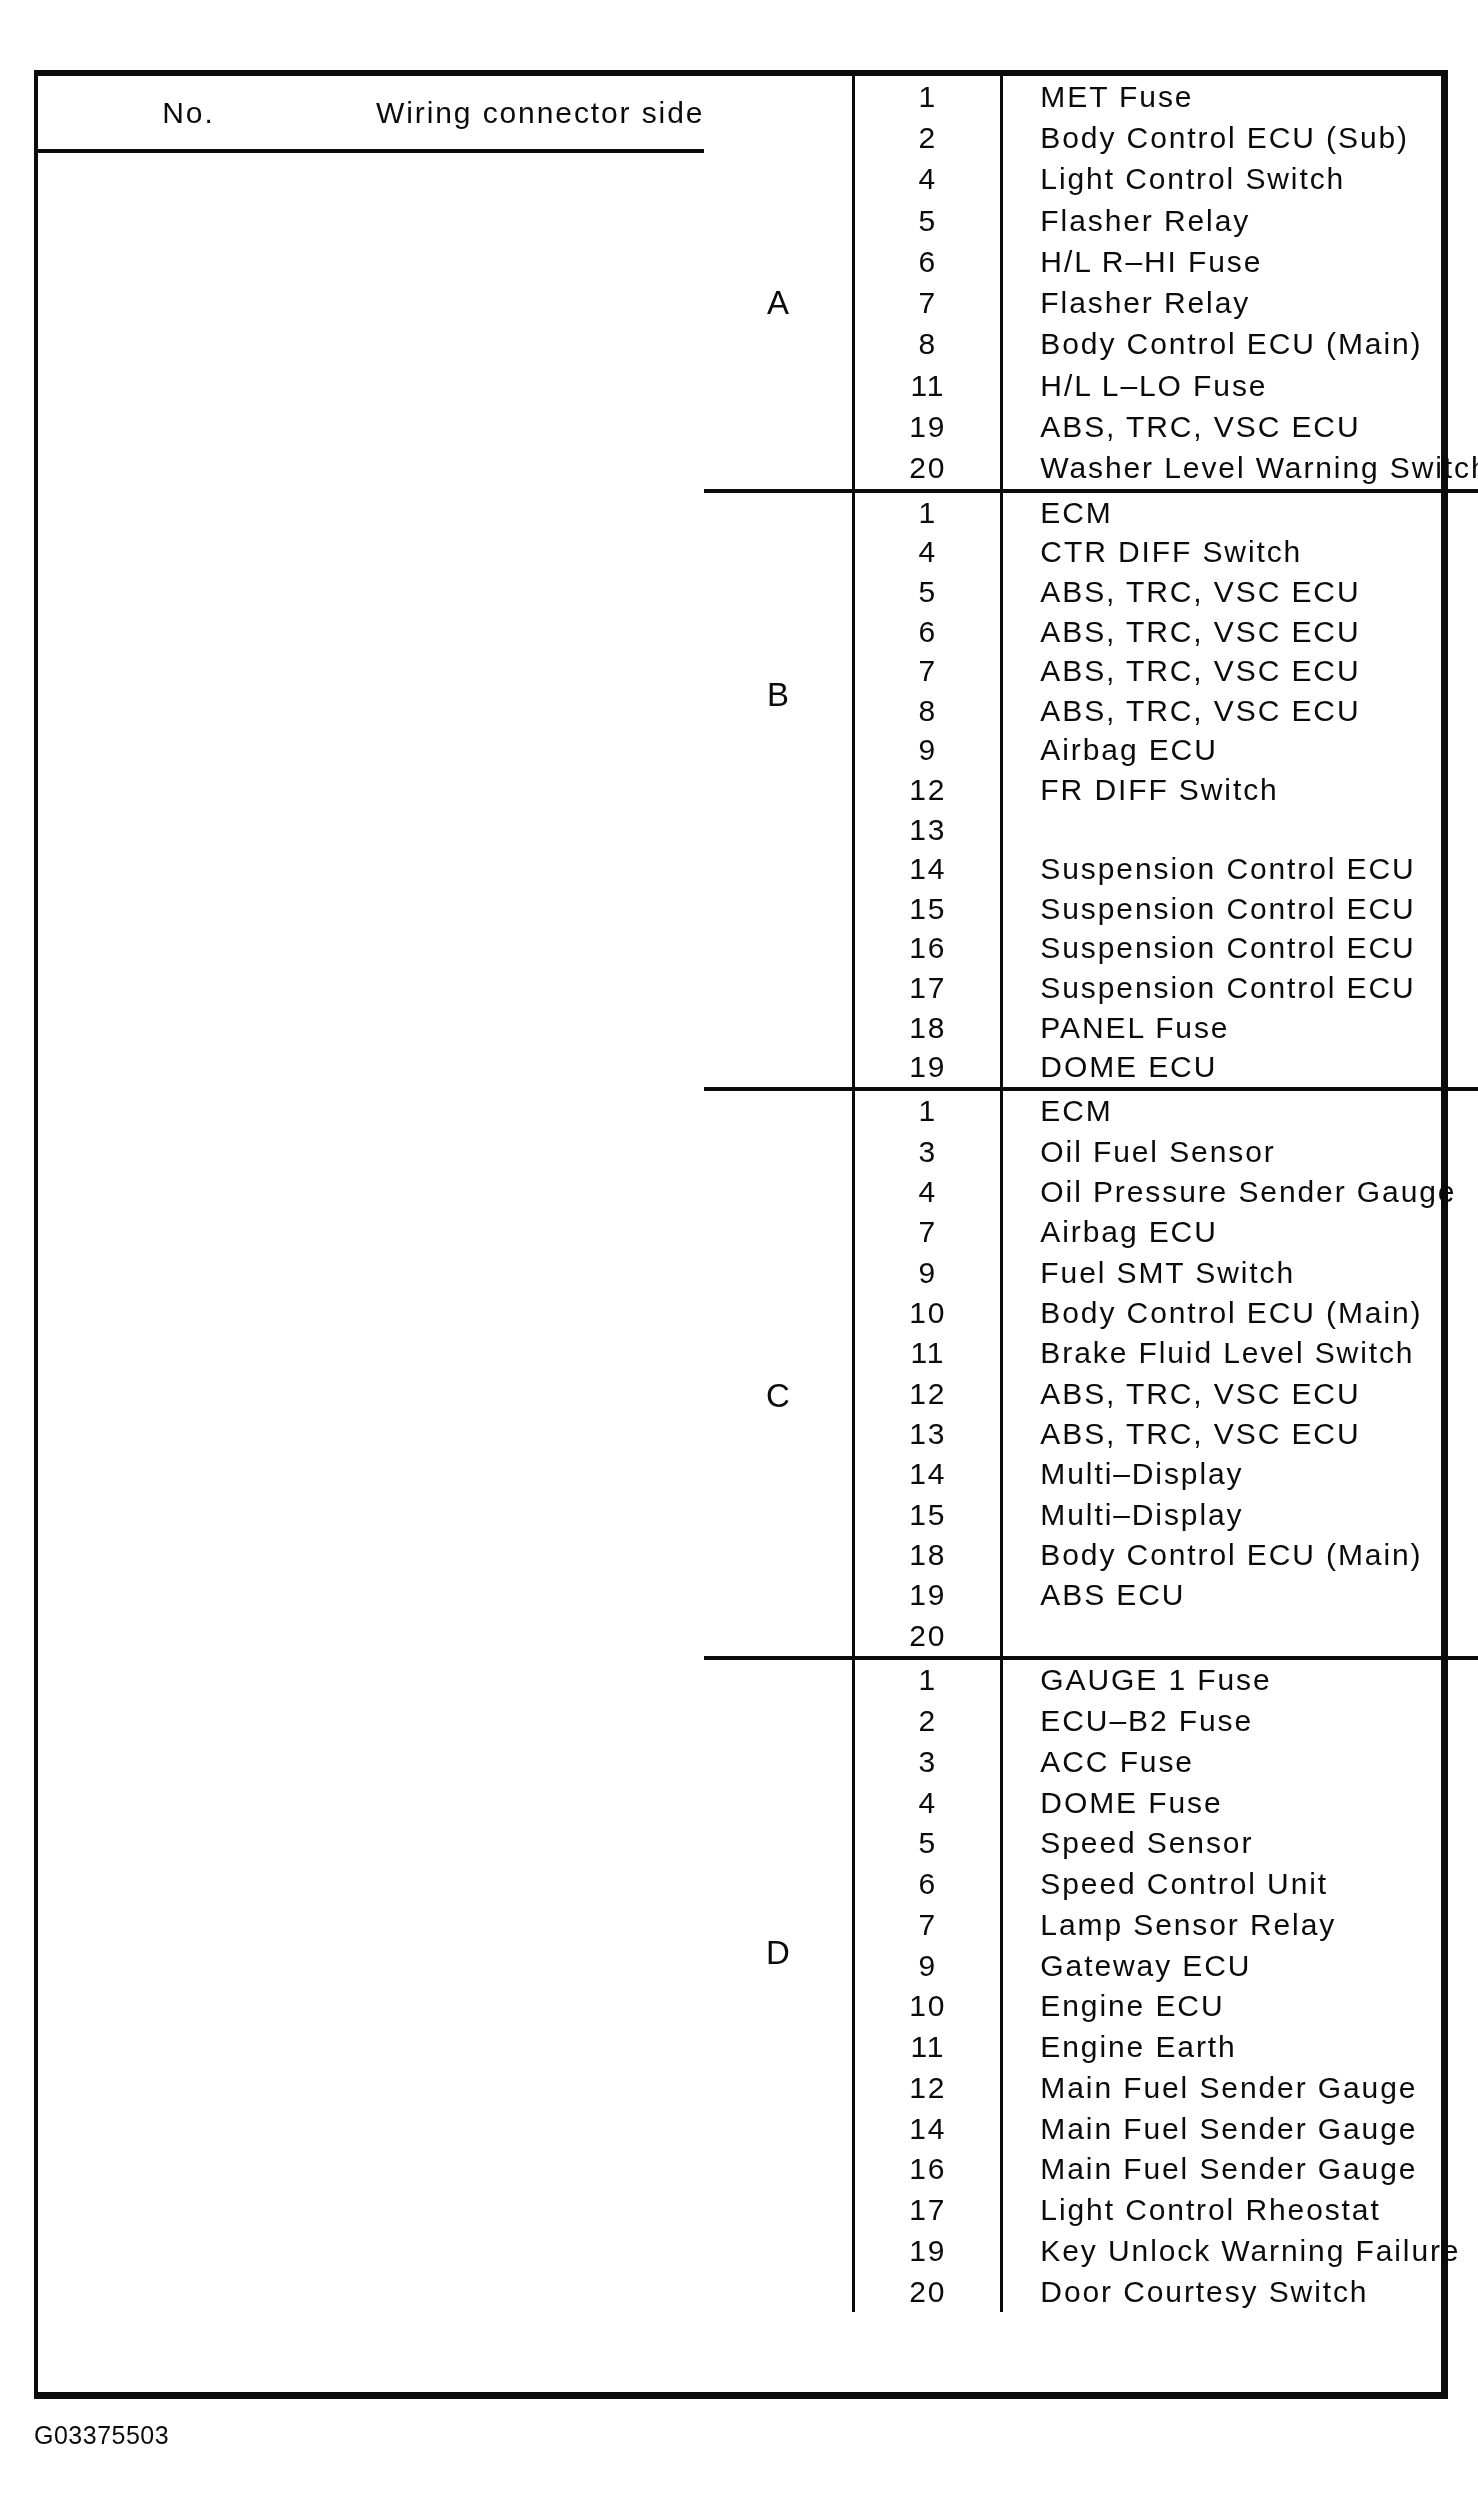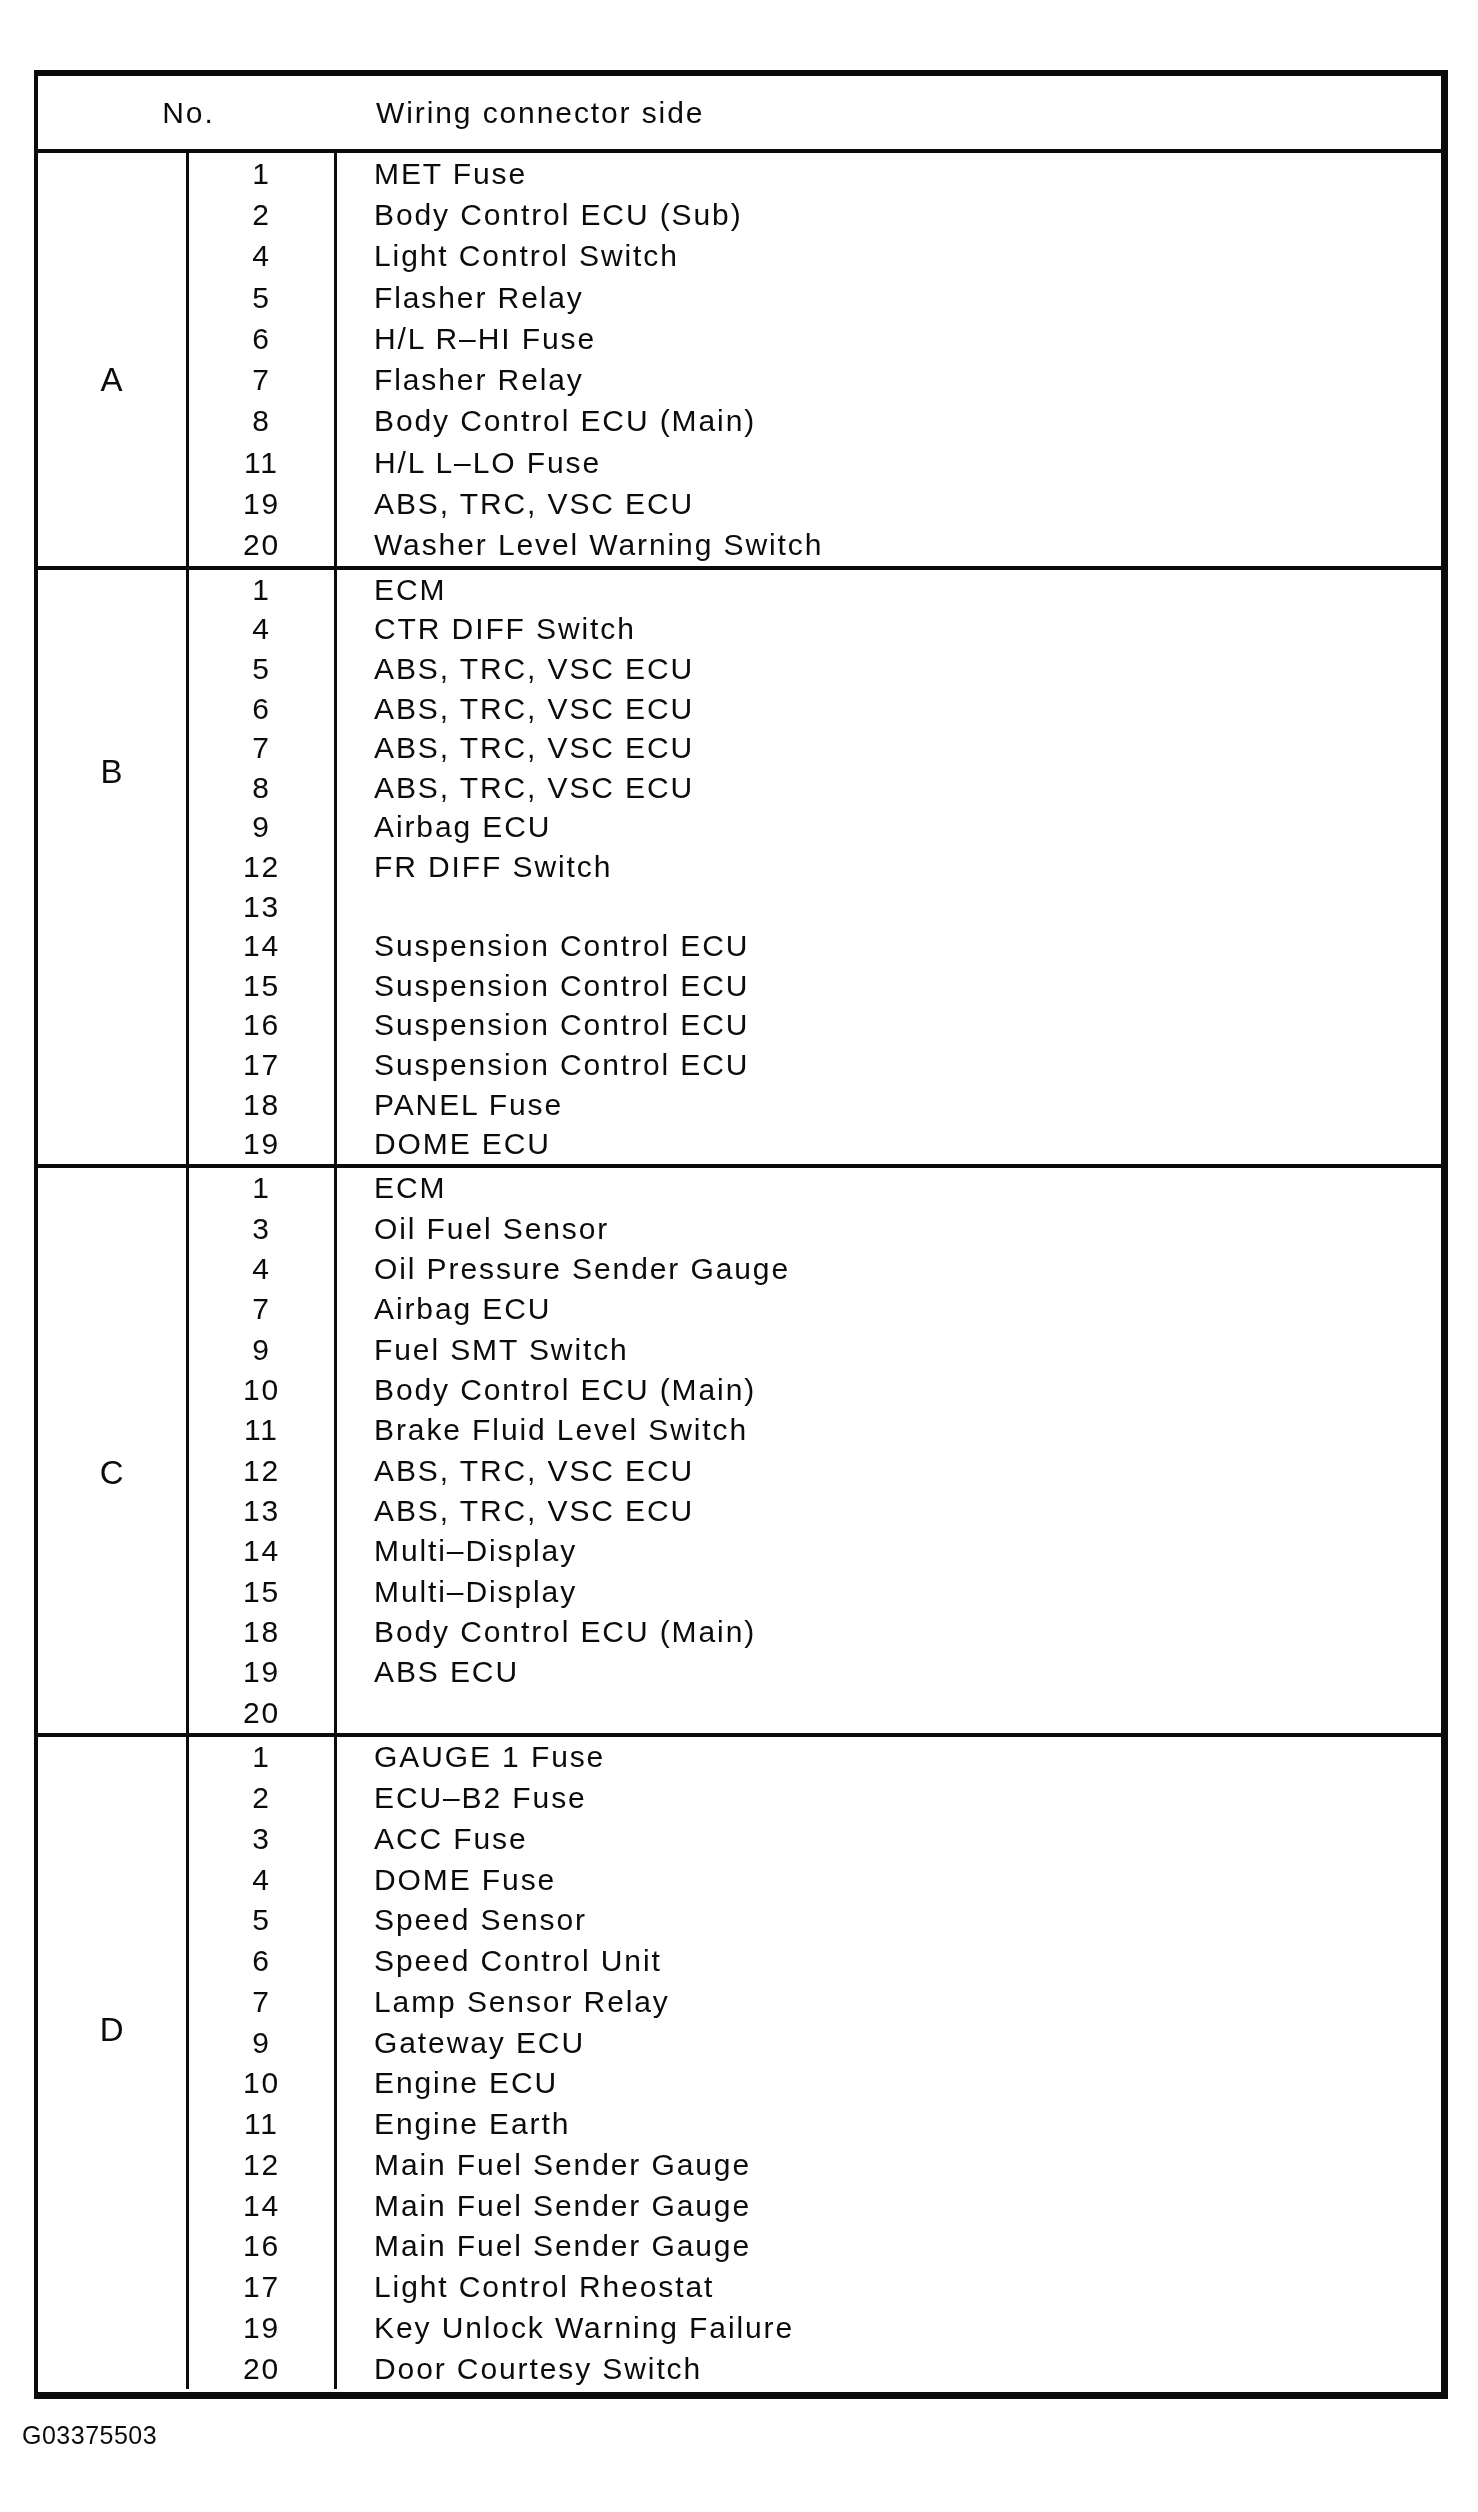--- a/index.html
+++ b/index.html
@@ -6,21 +6,21 @@
   .page {
     position:relative; width:1479px; height:2512px; background:#ffffff;
     font-family:"Liberation Sans","DejaVu Sans",sans-serif; color:#0b0b0b;
     overflow:hidden;
   }
   .connector-table {
     position:absolute; left:34px; top:70px; width:1414px; height:2329px;
     box-sizing:border-box; background:#ffffff;
     border-style:solid; border-color:#0b0b0b;
     border-width:6.5px 7.5px 7.5px 4.7px;
-    display:flex; flex-direction:column;
+    display:flex; flex-direction:row;
   }
   .table-header {
     flex:0 0 73px; height:73px;
     border-bottom:4.7px solid #0b0b0b;
     display:flex; align-items:center;
     font-size:30px; letter-spacing:1.9px; white-space:nowrap;
   }
   .hdr-no { width:301px; flex:0 0 301px; text-align:center; }
   .hdr-side { flex:1 1 auto; padding-left:37px; }
 
@@ -46,21 +46,21 @@
     border-right:3.7px solid #0b0b0b;
     display:flex; align-items:center; justify-content:center;
     font-size:30px; letter-spacing:1.9px;
   }
   .desc {
     flex:1 1 auto; display:flex; align-items:center;
     padding-left:37px; font-size:30px; letter-spacing:1.9px;
     white-space:nowrap; overflow:hidden;
   }
   .figure-code {
-    position:absolute; left:22px; top:2421px;
+    position:absolute; left:34px; top:2421px;
     font-size:25px; letter-spacing:0.5px;
   }
 </style>
 </head>
 <body>
 
 <div class="page">
 
   <div class="connector-table">
 

